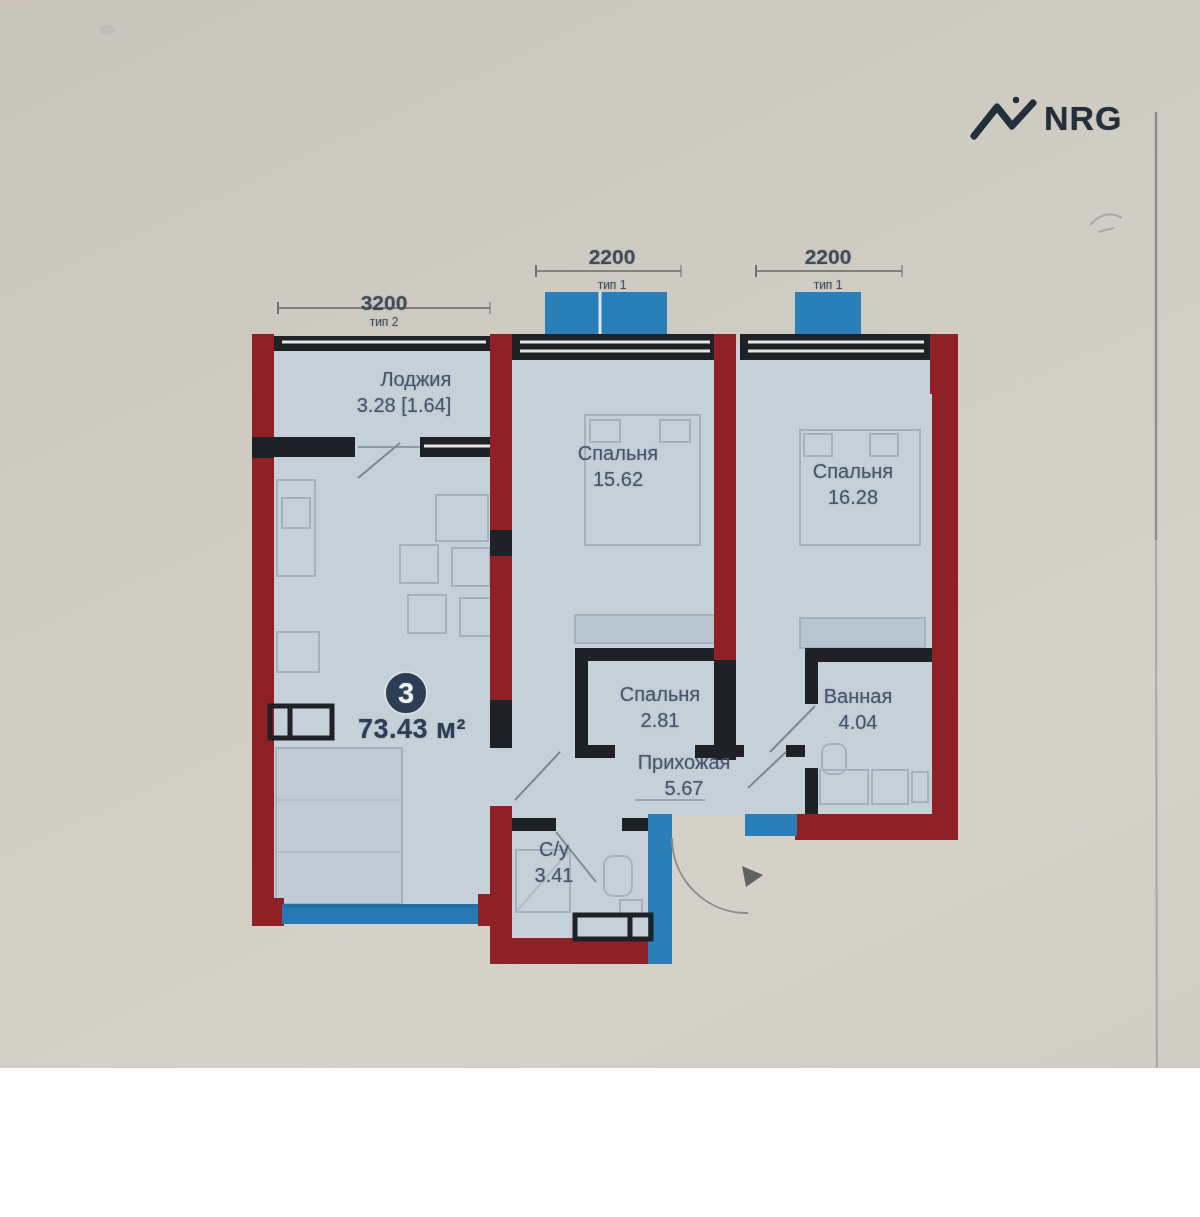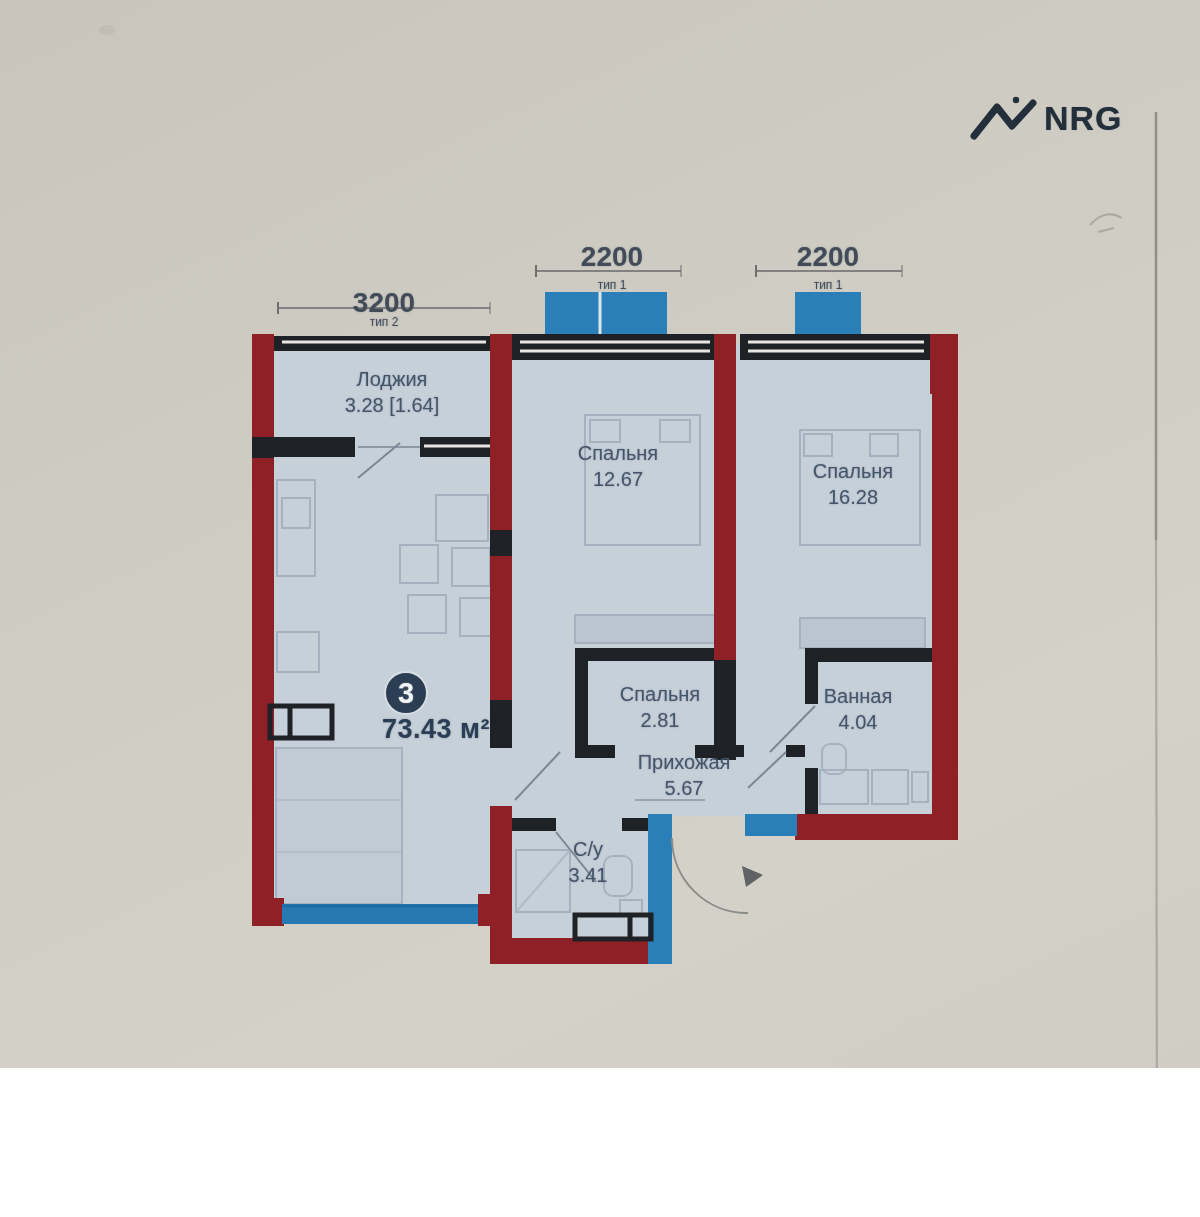--- a/index.html
+++ b/index.html
@@ -9,34 +9,34 @@
     background:linear-gradient(155deg,#c9c5bd 0%,#cfccc4 40%,#d4d1c9 75%,#d0cdc5 100%);
   }
   svg.plan{position:absolute;left:0;top:0;}
   .lbl{
     position:absolute;transform:translate(-50%,-50%);
     text-align:center;white-space:nowrap;color:#44556a;
     text-shadow:0 0 2px rgba(70,85,105,.4);
   }
   .room-name{font-size:20px;line-height:26px;}
   .room-area{font-size:20px;line-height:26px;}
-  .dim-num{font-size:28px;font-weight:600;color:#414c58;}
+  .dim-num{font-size:21px;font-weight:600;color:#414c58;}
   .dim-type{font-size:12px;color:#414c58;}
   .badge{
     position:absolute;left:406px;top:693px;transform:translate(-50%,-50%);
     width:40px;height:40px;border-radius:50%;
     background:#2c3e54;border:2px solid #d9dee3;
     display:flex;align-items:center;justify-content:center;
     color:#f2f4f6;font-size:29px;font-weight:bold;
     text-shadow:0 0 2px rgba(255,255,255,.35);
   }
   .total-area{
     position:absolute;left:412px;top:729px;transform:translate(-50%,-50%);
     font-size:27px;font-weight:bold;color:#2c3e54;letter-spacing:.5px;
-    text-shadow:0 0 2px rgba(44,62,84,.45);white-space:nowrap;margin-left:24px;
+    text-shadow:0 0 2px rgba(44,62,84,.45);white-space:nowrap;
   }
   .brand{
     position:absolute;left:1044px;top:118px;transform:translate(0,-50%);
     font-size:34px;font-weight:bold;color:#232f3a;letter-spacing:1px;
     text-shadow:0 0 1px rgba(35,47,58,.6);
   }
 </style>
 </head>
 <body>
 
@@ -210,45 +210,45 @@
 
   <div class="brand">NRG</div>
 
   <div class="lbl dim-num" style="left:384px;top:295px;margin-top:8px;">3200</div>
   <div class="lbl dim-type" style="left:384px;top:322px;">тип 2</div>
   <div class="lbl dim-num" style="left:612px;top:257px;">2200</div>
   <div class="lbl dim-type" style="left:612px;top:285px;">тип 1</div>
   <div class="lbl dim-num" style="left:828px;top:257px;">2200</div>
   <div class="lbl dim-type" style="left:828px;top:285px;">тип 1</div>
 
-  <div class="lbl" style="left:392px;top:392px;">
+  <div class="lbl" style="left:404px;top:392px;text-align:right;">
     <div class="room-name">Лоджия</div>
     <div class="room-area">3.28 [1.64]</div>
   </div>
   <div class="lbl" style="left:618px;top:466px;">
     <div class="room-name">Спальня</div>
-    <div class="room-area">12.67</div>
+    <div class="room-area">15.62</div>
   </div>
   <div class="lbl" style="left:853px;top:484px;">
     <div class="room-name">Спальня</div>
     <div class="room-area">16.28</div>
   </div>
   <div class="lbl" style="left:660px;top:707px;">
     <div class="room-name">Спальня</div>
     <div class="room-area">2.81</div>
   </div>
   <div class="lbl" style="left:858px;top:709px;">
     <div class="room-name">Ванная</div>
     <div class="room-area">4.04</div>
   </div>
   <div class="lbl" style="left:684px;top:775px;">
     <div class="room-name">Прихожая</div>
     <div class="room-area">5.67</div>
   </div>
-  <div class="lbl" style="left:588px;top:862px;">
+  <div class="lbl" style="left:554px;top:862px;">
     <div class="room-name">С/у</div>
     <div class="room-area">3.41</div>
   </div>
 
   <div class="badge">3</div>
   <div class="total-area">73.43 м²</div>
 
 </div>
 
 </body></html>

